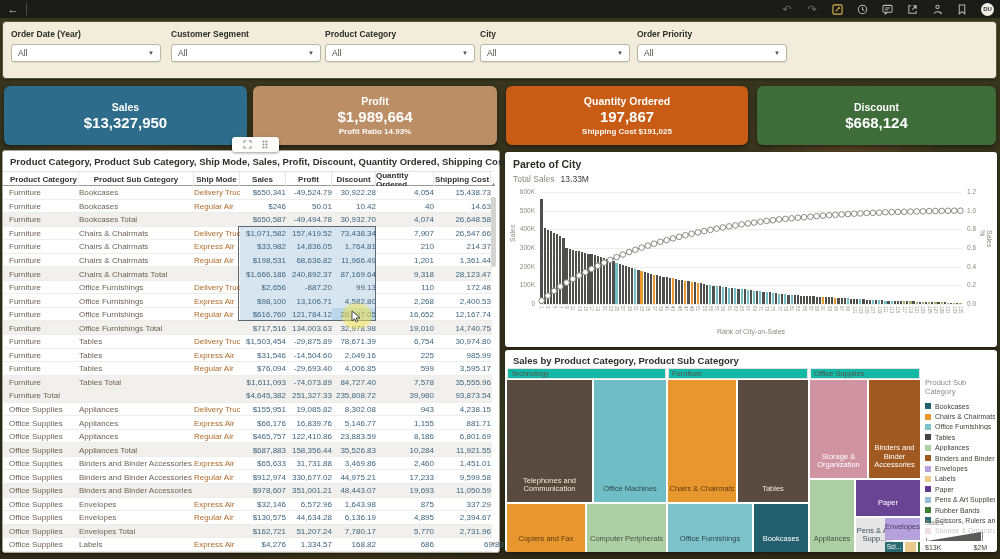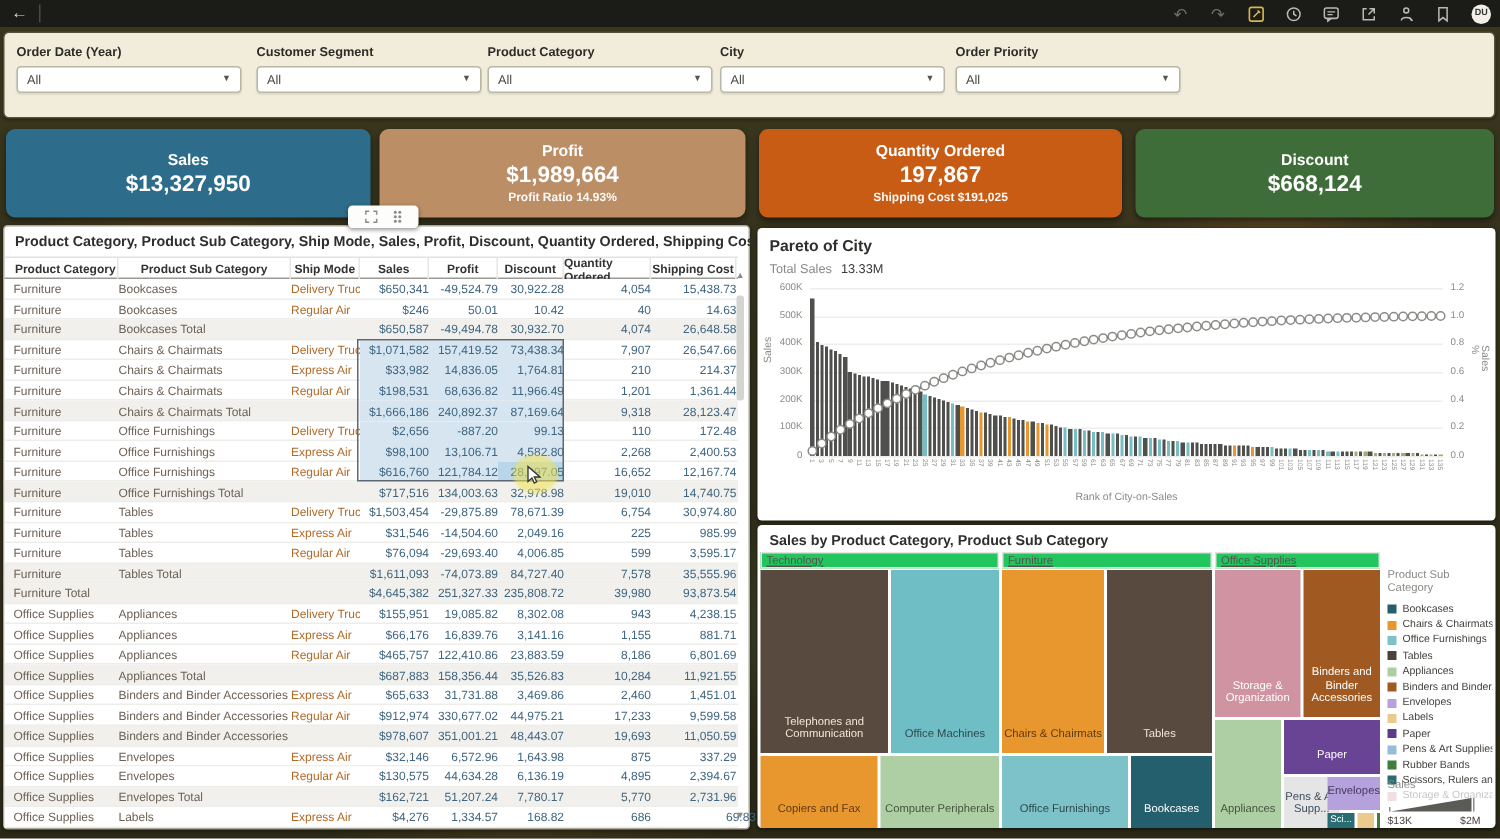--- a/index.html
+++ b/index.html
@@ -103,22 +103,22 @@
   .ytr { left:462px; }
   .axis-label { position:absolute; font-size:7px; color:#8a8a86; }
   #xlabels { position:absolute; left:35px; top:154px; width:422px; height:20px; }
   .xtick { position:absolute; top:0; font-size:4.5px; color:#8a8a86;
     writing-mode:vertical-rl; }
   #xaxis-title { position:absolute; left:35px; top:176px; width:422px; text-align:center;
     font-size:7px; color:#8a8a86; }
 
   
   #treemap-title { position:absolute; left:8px; top:5px; font-size:9.5px; font-weight:bold; color:#2e2e2c; }
-  .tm-ghead { position:absolute; height:11px; background:#22c55e; border:1px solid #e3e3df;
-    font-size:7.5px; color:#55534e; padding-left:3px; line-height:10px;text-decoration:underline; }
+  .tm-ghead { position:absolute; height:11px; background:#14b8a6; border:1px solid #e3e3df;
+    font-size:7.5px; color:#55534e; padding-left:3px; line-height:10px; }
   .tm-box { position:absolute; display:flex; align-items:flex-end; justify-content:center;
     text-align:center; font-size:7.5px; padding-bottom:8px; line-height:1.15; cursor:pointer; }
   
   #tm-legend { position:absolute; left:420px; top:28px; width:70px; }
   #tm-legend-title { font-size:7.5px; color:#8a8a86; margin-bottom:5px; }
   .lg-item { display:flex; align-items:center; height:10.4px; }
   .lg-sw { width:6px; height:6px; margin-right:4px; flex:0 0 6px; }
   .lg-lb { font-size:7px; color:#44423e; white-space:nowrap; overflow:hidden; }
   .lg-item.faded { opacity:.30; }
   #size-legend { position:absolute; left:420px; top:168px; width:70px; }
@@ -439,21 +439,21 @@
         <div class="tcell num" style="left: 329px; width: 44px;">8,302.08</div>
         <div class="tcell num" style="left: 373px; width: 58px;">943</div>
         <div class="tcell num" style="left: 431px; width: 57px;">4,238.15</div>
       </div>
       <div class="trow">
         <div class="tcell txt" style="left: 6px; width: 70px;">Office Supplies</div>
         <div class="tcell txt" style="left: 76px; width: 115px;">Appliances</div>
         <div class="tcell txt ship" style="left: 191px; width: 46px;">Express Air</div>
         <div class="tcell num" style="left: 237px; width: 46px;">$66,176</div>
         <div class="tcell num" style="left: 283px; width: 46px;">16,839.76</div>
-        <div class="tcell num" style="left: 329px; width: 44px;">3,141.16</div>
+        <div class="tcell num" style="left: 329px; width: 44px;">5,146.77</div>
         <div class="tcell num" style="left: 373px; width: 58px;">1,155</div>
         <div class="tcell num" style="left: 431px; width: 57px;">881.71</div>
       </div>
       <div class="trow">
         <div class="tcell txt" style="left: 6px; width: 70px;">Office Supplies</div>
         <div class="tcell txt" style="left: 76px; width: 115px;">Appliances</div>
         <div class="tcell txt ship" style="left: 191px; width: 46px;">Regular Air</div>
         <div class="tcell num" style="left: 237px; width: 46px;">$465,757</div>
         <div class="tcell num" style="left: 283px; width: 46px;">122,410.86</div>
         <div class="tcell num" style="left: 329px; width: 44px;">23,883.59</div>

